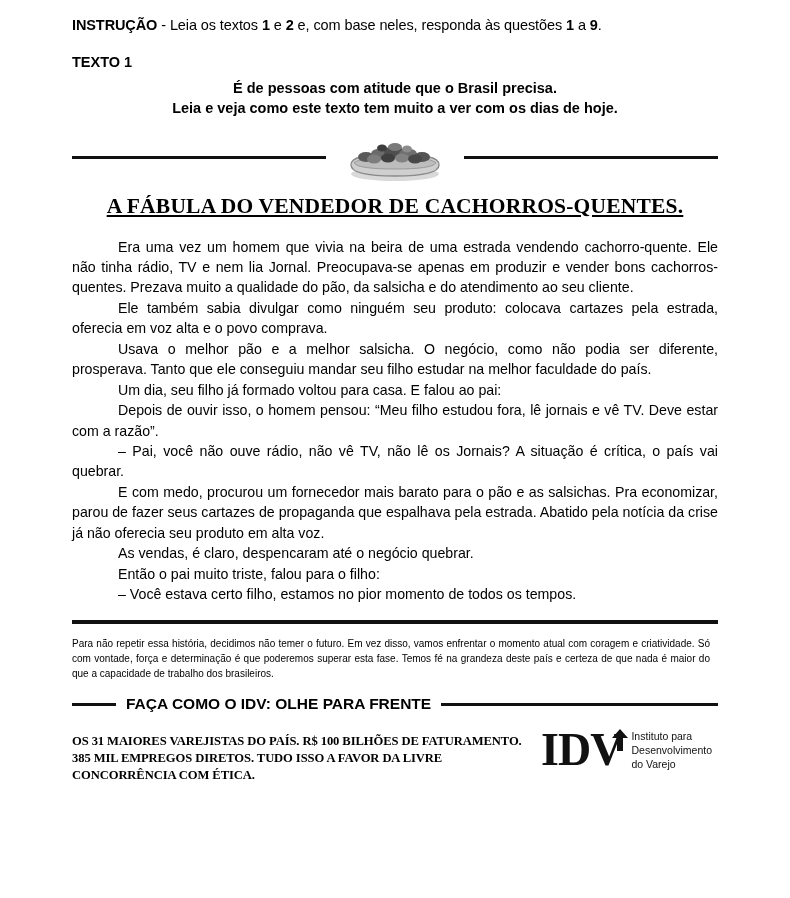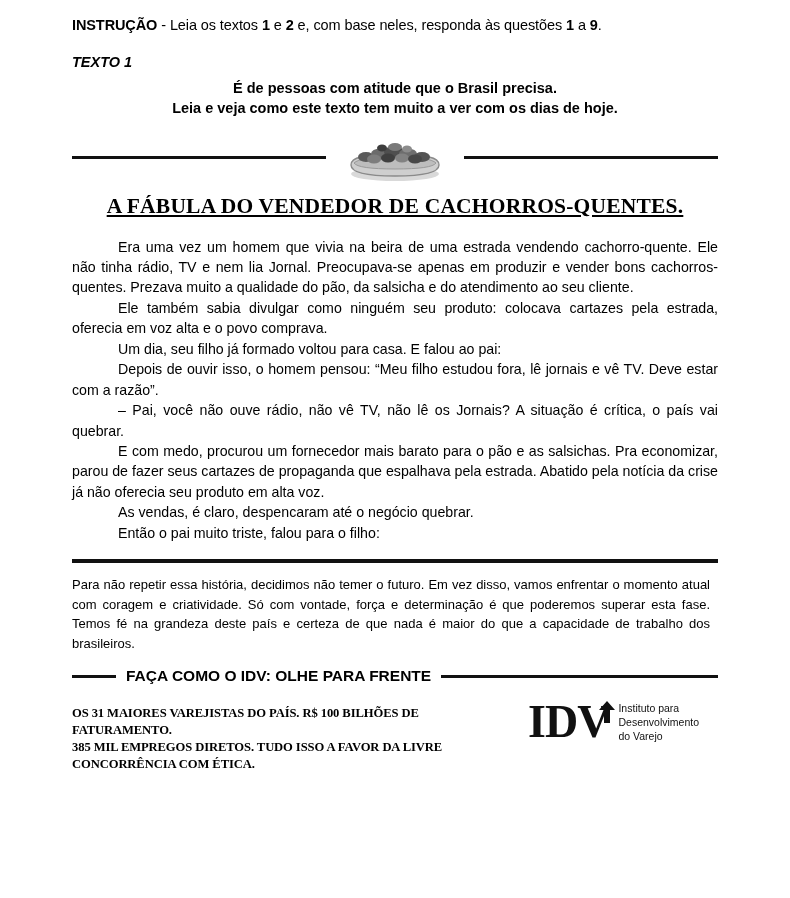--- a/index.html
+++ b/index.html
@@ -29,21 +29,20 @@
     font-size: 14.5px;
     line-height: 1.35;
     margin: 6px 0 0 0;
     letter-spacing: -0.1px;
   }
   .instruction b { font-weight: bold; }
   .texto-label {
     font-size: 14.5px;
     font-weight: bold;
     margin: 18px 0 0 0;
-    font-style: italic;
   }
   .headline {
     text-align: center;
     font-family: "Liberation Serif", serif;
     font-weight: bold;
     font-size: 29px;
     line-height: 1.18;
     letter-spacing: 0.4px;
     margin: 22px 0 0 0;
   }
@@ -91,21 +90,21 @@
   .body-text p {
     margin: 0;
     text-indent: 46px;
   }
   .thick-rule {
     height: 4px;
     background: #111;
     margin: 16px 0 0 0;
   }
   .closing {
-    font-size: 13px;
+    font-size: 10px;
     line-height: 1.5;
     text-align: justify;
     margin: 12px 8px 0 0;
   }
   .faca-row {
     display: flex;
     align-items: center;
     margin: 14px 0 0 0;
     text-align: right;
   }
@@ -133,21 +132,21 @@
     font-weight: bold;
     font-size: 12.6px;
     line-height: 1.35;
     padding-top: 6px;
     letter-spacing: -0.1px;
   }
   .logo {
     display: flex;
     align-items: center;
     flex: 0 0 auto;
-    margin-right: 19px;
+    margin-right: 6px;
   }
   .logo-mark {
     position: relative;
     font-family: "Liberation Serif", serif;
     font-weight: bold;
     font-size: 46px;
     line-height: 0.95;
     letter-spacing: -1px;
     color: #111;
   }
@@ -204,26 +203,28 @@
         </svg>
       </div>
       <div class="rule"></div>
     </div>
 
     <div class="fable-title">A FÁBULA DO VENDEDOR DE CACHORROS-QUENTES.</div>
 
     <div class="body-text">
       <p>Era uma vez um homem que vivia na beira de uma estrada vendendo cachorro-quente. Ele não tinha rádio, TV e nem lia Jornal. Preocupava-se apenas em produzir e vender bons cachorros-quentes. Prezava muito a qualidade do pão, da salsicha e do atendimento ao seu cliente.</p>
       <p>Ele também sabia divulgar como ninguém seu produto: colocava cartazes pela estrada, oferecia em voz alta e o povo comprava.</p>
+      <p>Usava o melhor pão e a melhor salsicha. O negócio, como não podia ser diferente, prosperava. Tanto que ele conseguiu mandar seu filho estudar na melhor faculdade do país.</p>
       <p>Um dia, seu filho já formado voltou para casa. E falou ao pai:</p>
       <p>Depois de ouvir isso, o homem pensou: “Meu filho estudou fora, lê jornais e vê TV. Deve estar com a razão”.</p>
       <p>– Pai, você não ouve rádio, não vê TV, não lê os Jornais? A situação é crítica, o país vai quebrar.</p>
       <p>E com medo, procurou um fornecedor mais barato para o pão e as salsichas. Pra economizar, parou de fazer seus cartazes de propaganda que espalhava pela estrada. Abatido pela notícia da crise já não oferecia seu produto em alta voz.</p>
       <p>As vendas, é claro, despencaram até o negócio quebrar.</p>
       <p>Então o pai muito triste, falou para o filho:</p>
+      <p>– Você estava certo filho, estamos no pior momento de todos os tempos.</p>
     </div>
 
     <div class="thick-rule"></div>
 
     <div class="closing">Para não repetir essa história, decidimos não temer o futuro. Em vez disso, vamos enfrentar o momento atual com coragem e criatividade. Só com vontade, força e determinação é que poderemos superar esta fase. Temos fé na grandeza deste país e certeza de que nada é maior do que a capacidade de trabalho dos brasileiros.</div>
 
     <div class="faca-row">
       <div class="faca-rule"></div>
       <div class="faca-text">FAÇA COMO O IDV: OLHE PARA FRENTE</div>
       <div class="faca-rule right"></div>

